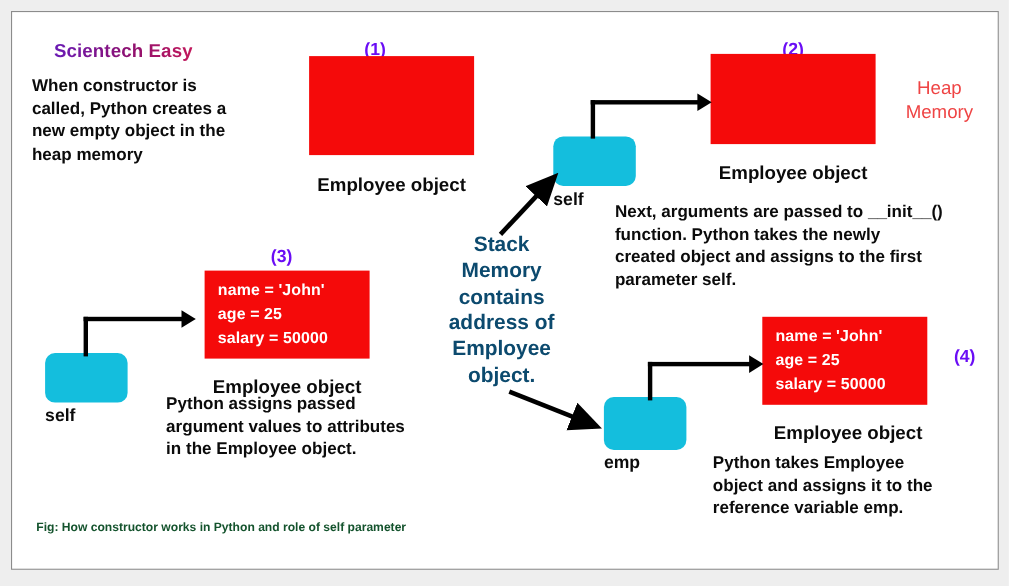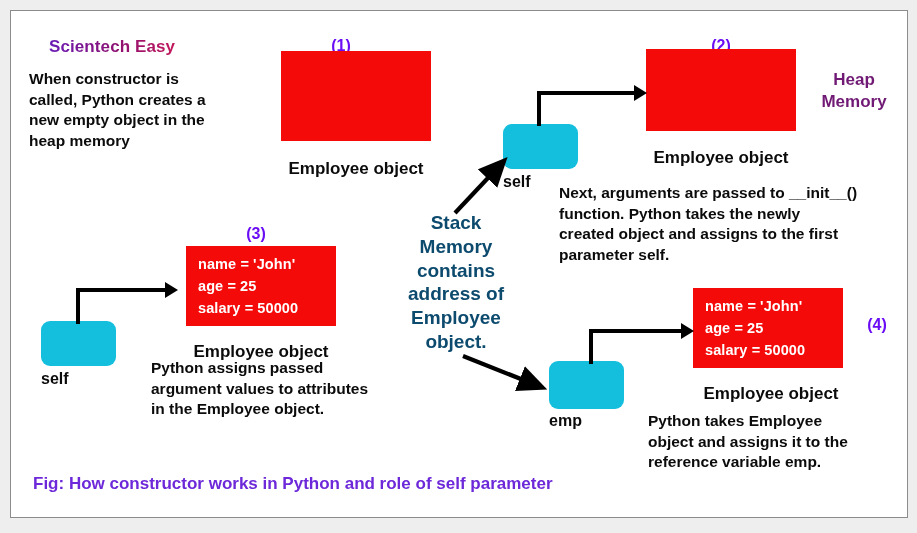--- a/index.html
+++ b/index.html
@@ -37,29 +37,29 @@
     text-align: left; line-height: 1.33;
   }
   .obj-caption {
     font-size: 17px; font-weight: bold; color: #0b0b0b;
     text-align: center; line-height: 1.25;
   }
   .var-label {
     font-size: 16px; font-weight: bold; color: #0b0b0b;
   }
   .heap-label {
-    font-size: 17px; font-weight: bold; color: #701a75;
+    font-size: 17px; font-weight: normal; color: #ef4444;
     text-align: center; line-height: 1.3;
   }
   .stack-label {
     font-size: 19px; font-weight: bold; color: #0c4a6e;
     text-align: center; line-height: 1.25;
   }
   .fig-caption {
-    font-size: 17px; font-weight: bold; color: #6d28d9;
+    font-size: 11px; font-weight: bold; color: #14532d;
     white-space: nowrap;
   }
 
   
   .red-box {
     background: #f50a0a;
   }
   .red-box .attrs {
     color: #ffffff; font-size: 14.5px; font-weight: bold;
     line-height: 1.5; padding: 8px 0 0 12px; letter-spacing: .1px;

